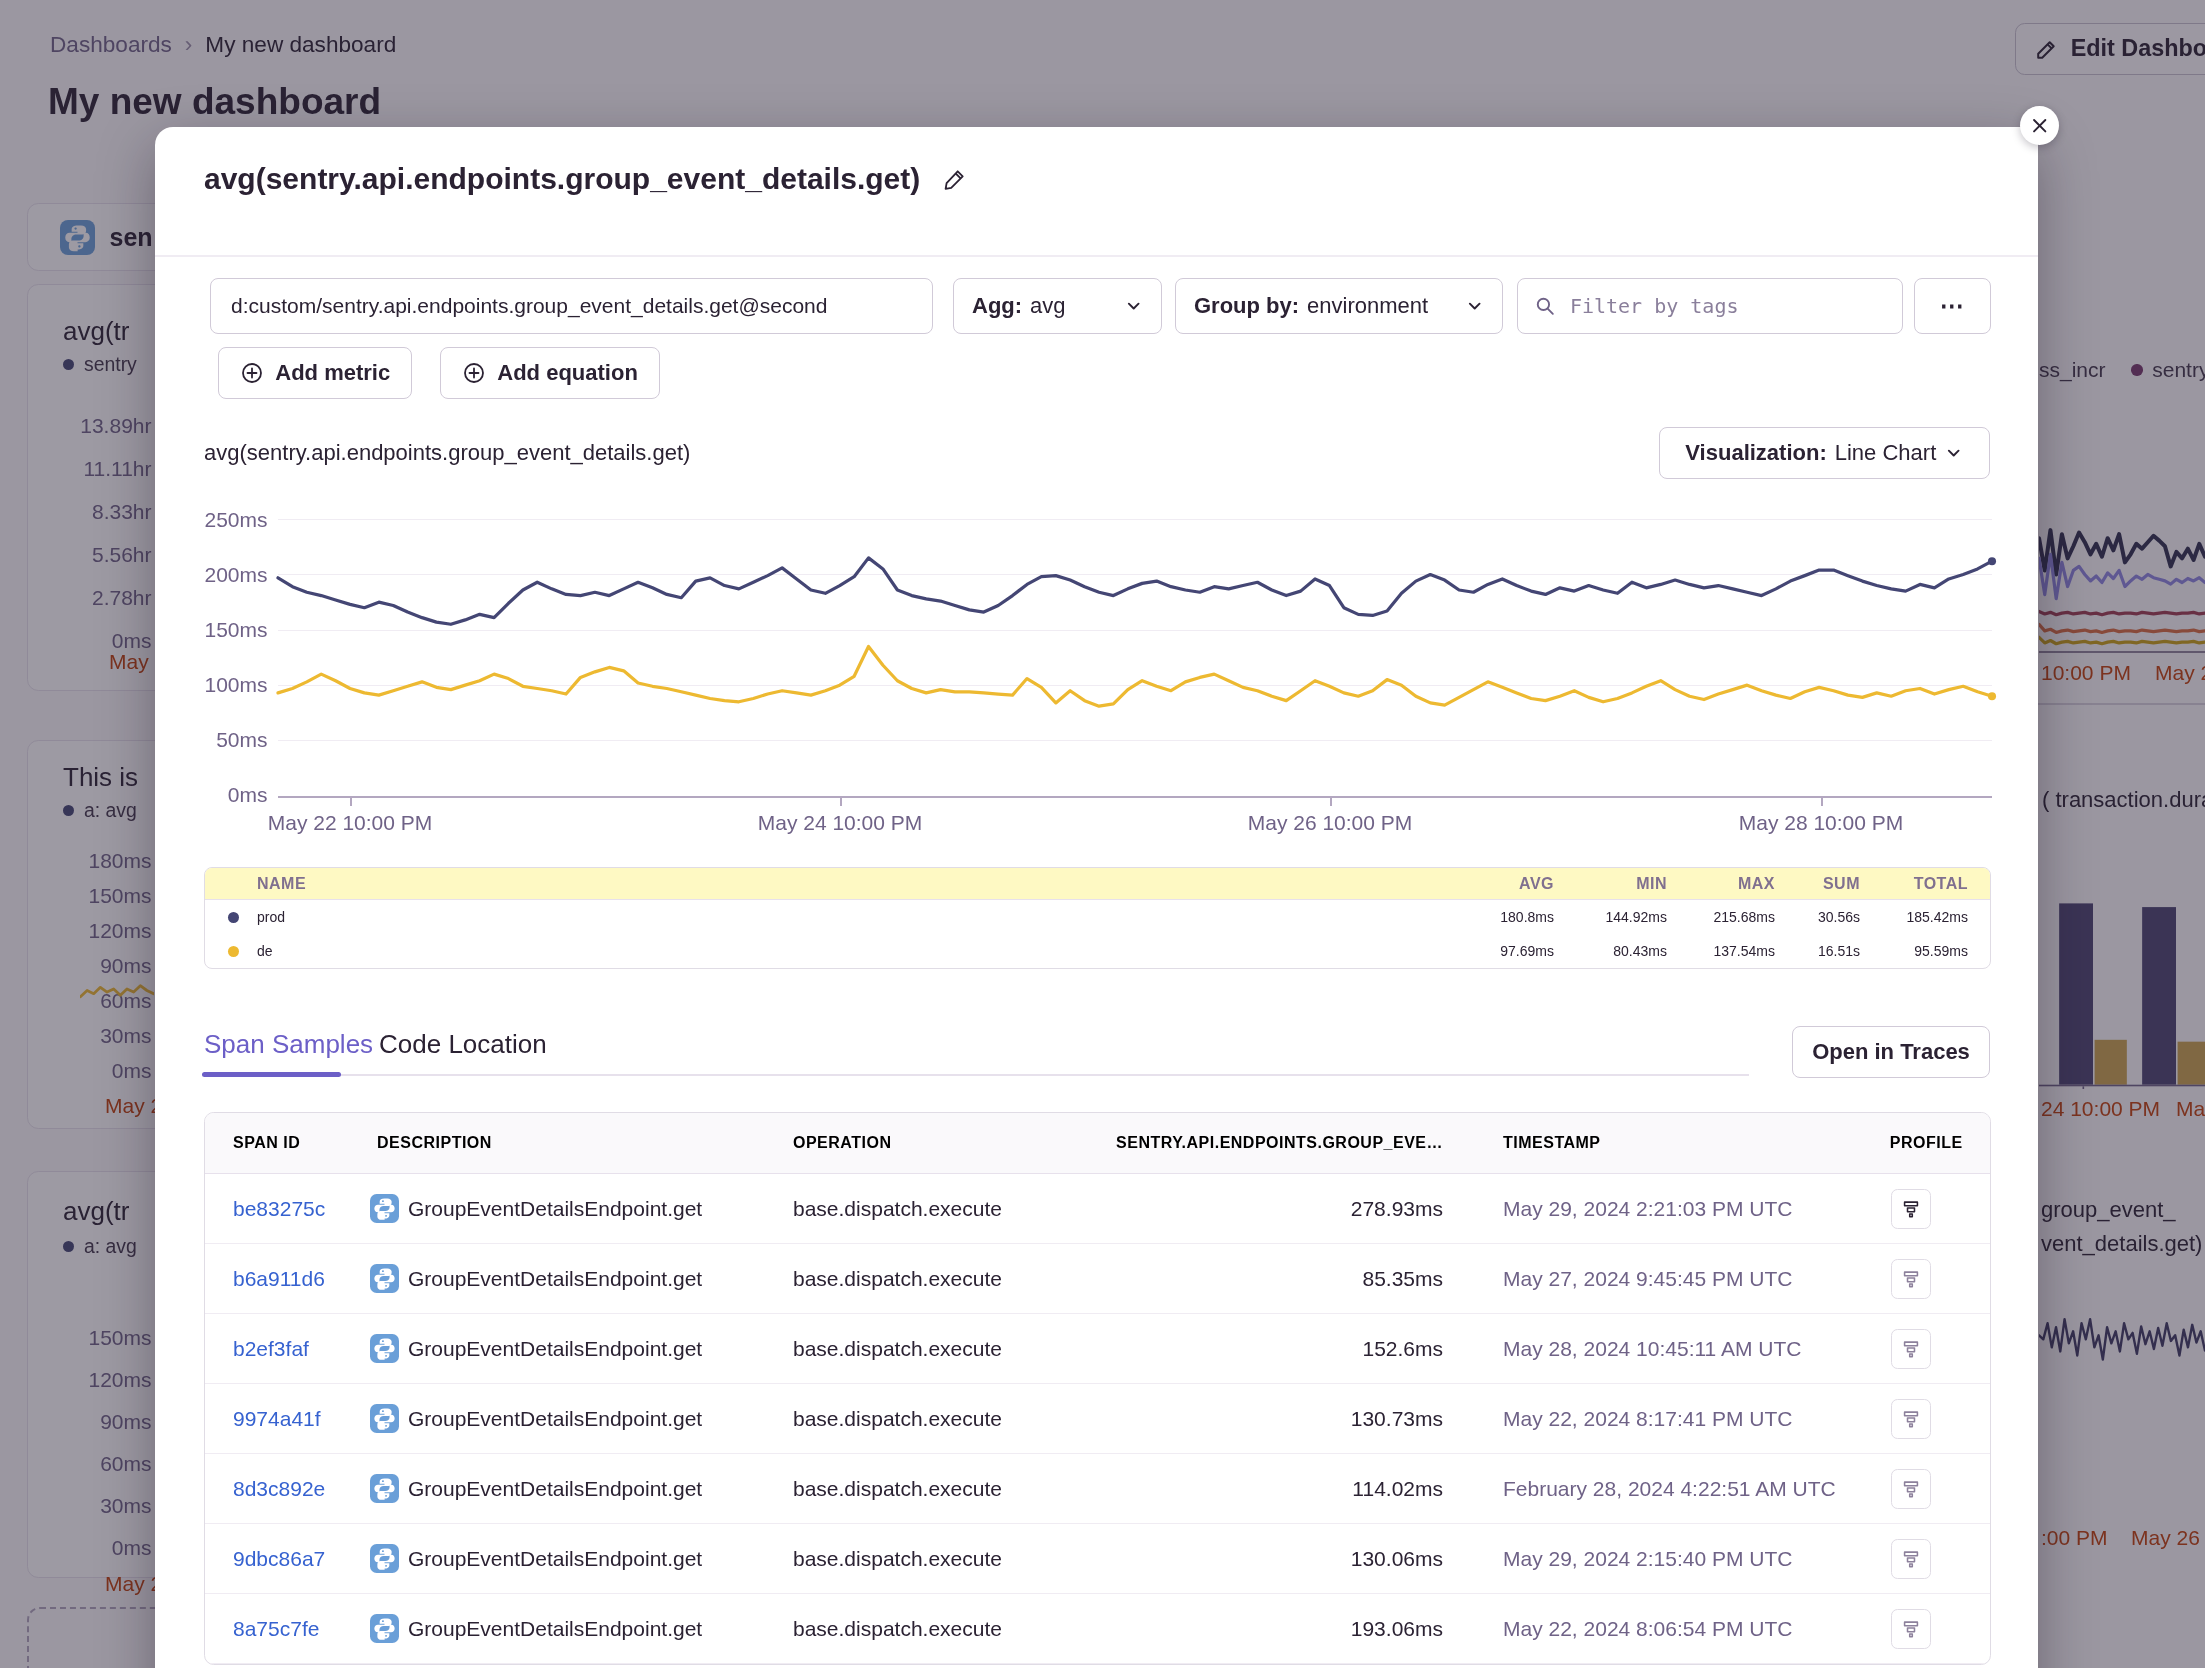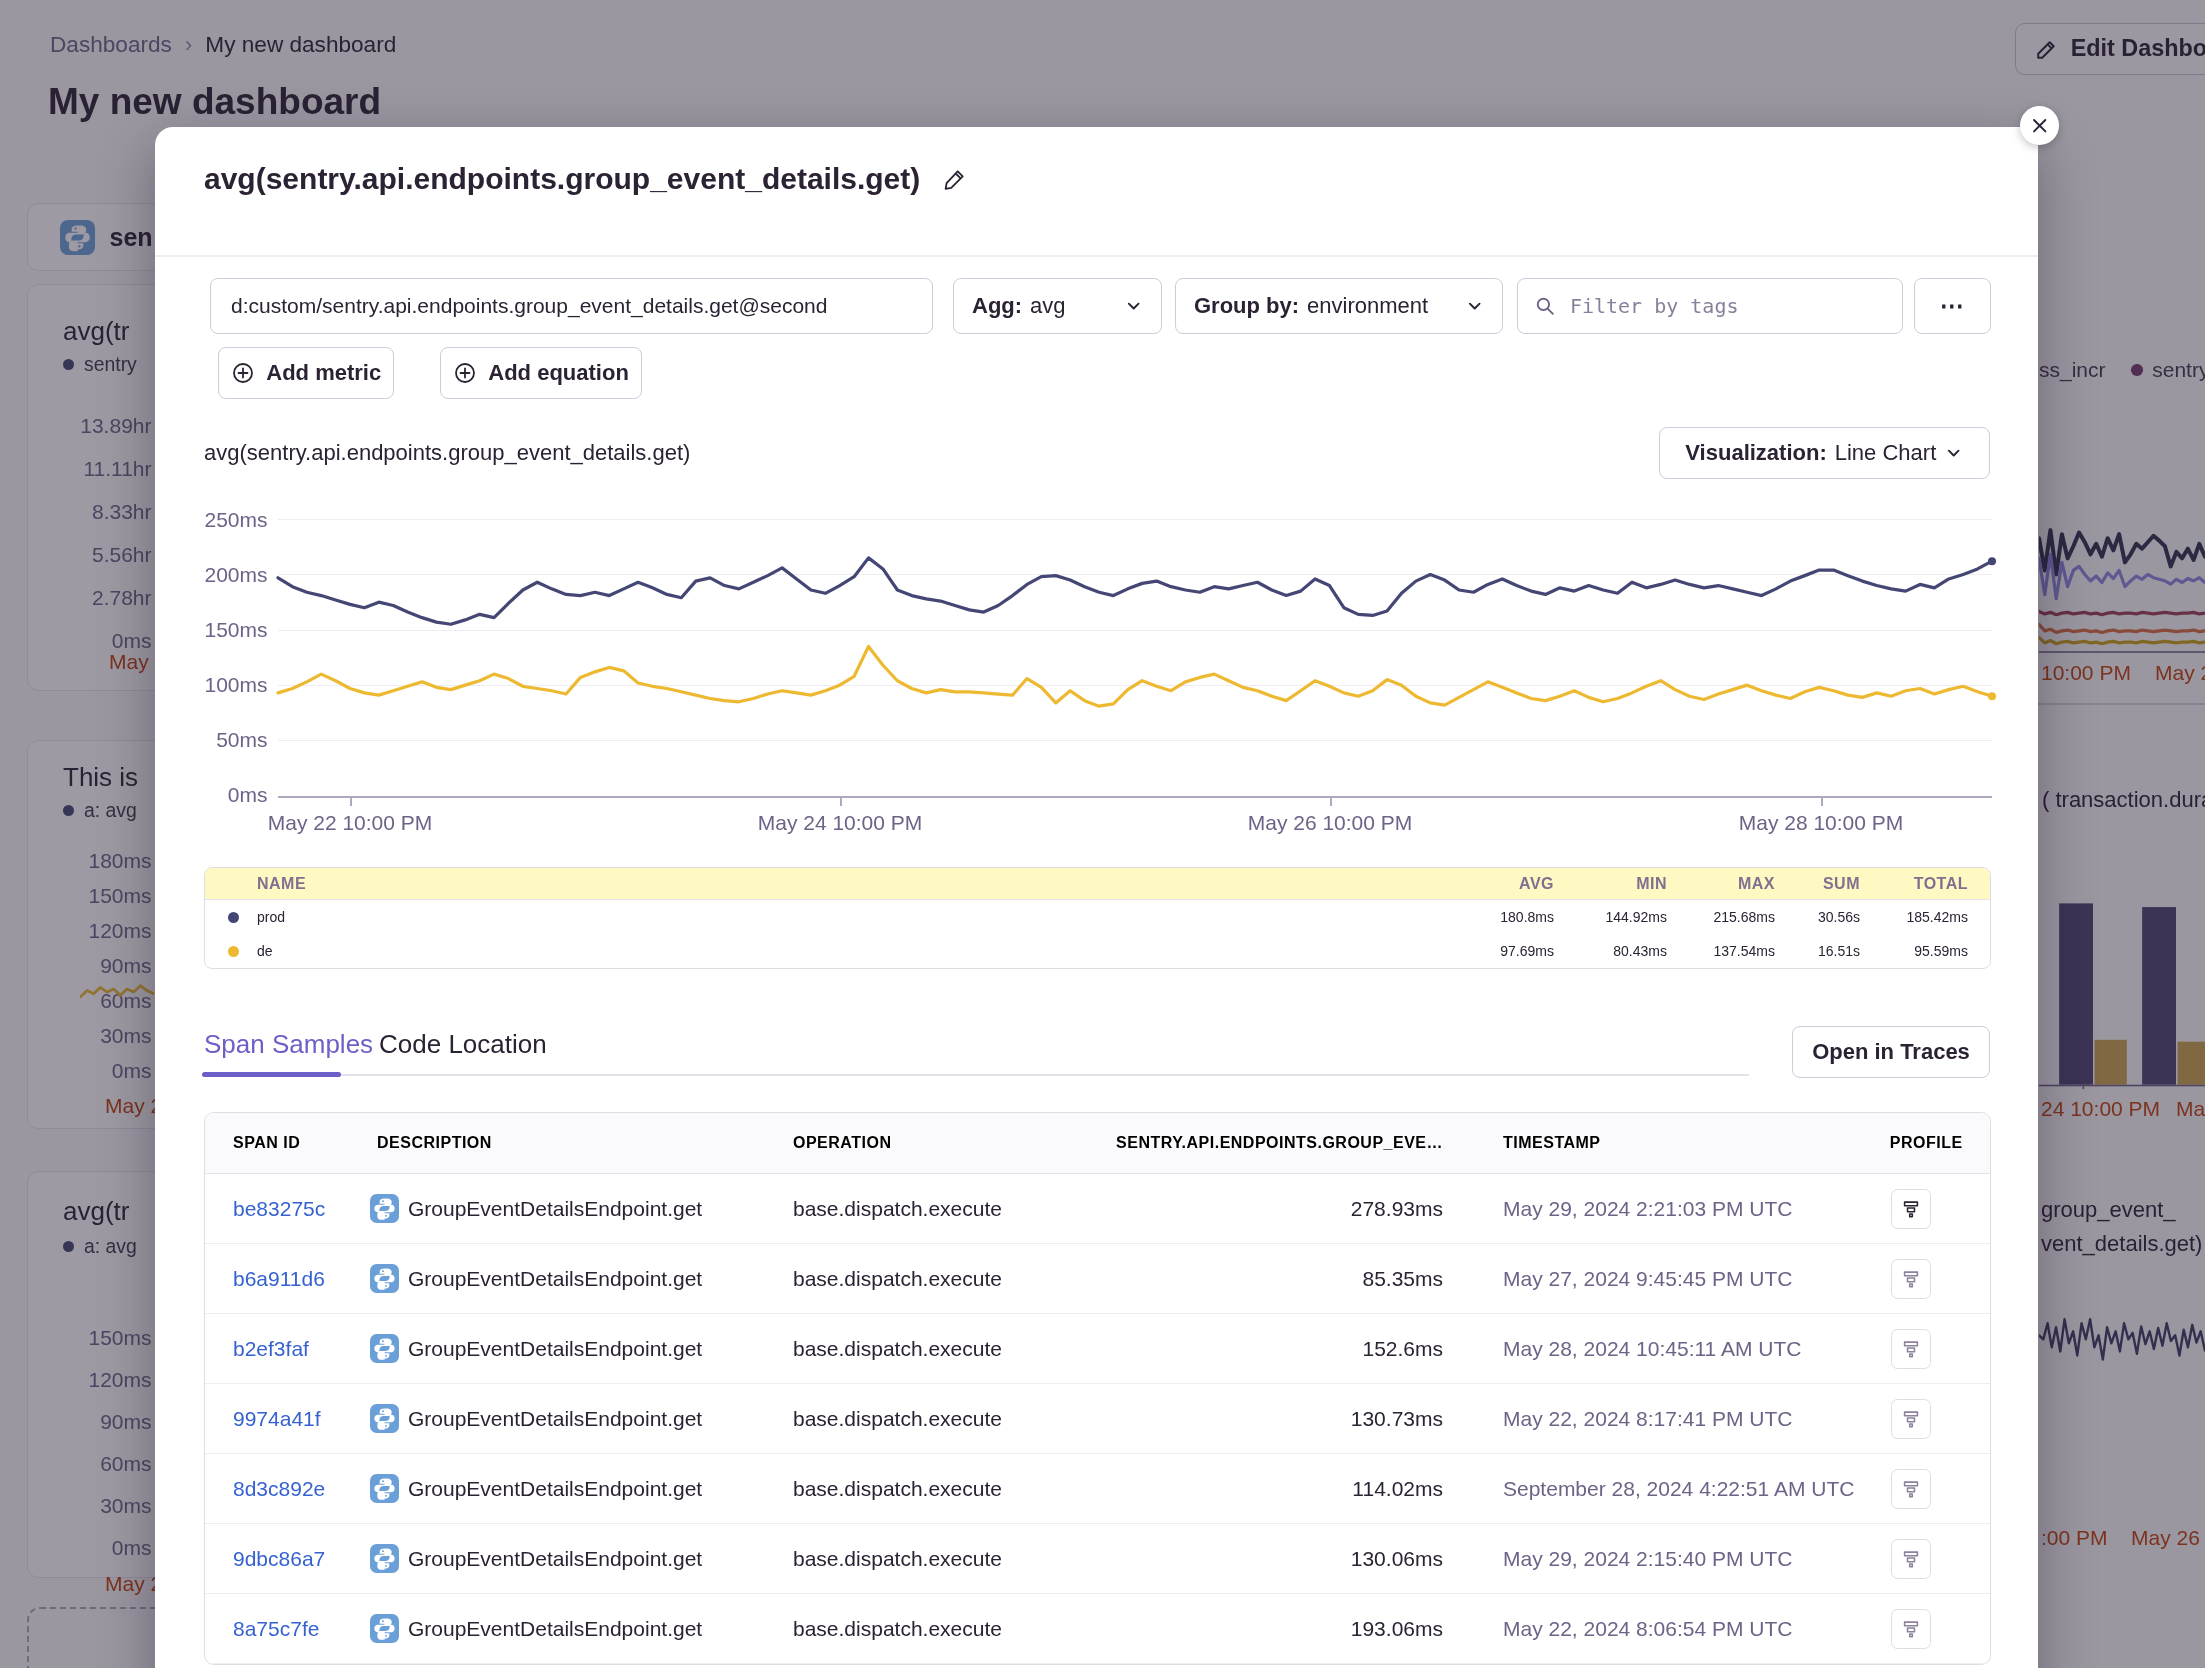--- a/index.html
+++ b/index.html
@@ -42,21 +42,21 @@
   #metric-input input{border:none;outline:none;width:100%;font-size:21px;color:#2b2233;font-family:"Liberation Sans",sans-serif;background:transparent}
   #agg-select{left:798px;top:151px;width:209px;padding:0 18px;gap:8px;cursor:pointer}
   #groupby-select{left:1020px;top:151px;width:328px;padding:7px 18px;gap:8px;cursor:pointer}
   #filter-input{left:1362px;top:151px;width:386px;padding:0 16px;gap:11.3px}
   #filter-input input{border:none;outline:none;width:100%;font-size:20px;
     font-family:"DejaVu Sans Mono",monospace;color:#2b2233;background:transparent}
   #filter-input input::placeholder{color:#8a7f9b}
   #more-btn{left:1759px;top:151px;width:77px;justify-content:center;font-weight:bold;font-size:24px;cursor:pointer;letter-spacing:1.6px}
   .ctl .lbl{font-weight:bold}
   .add-btn{position:absolute;top:220px;height:52px;border:1.6px solid #d1cad8;border-radius:8px;background:#fff;
-    display:flex;align-items:center;gap:11.3px;padding:0 12px;font-size:22px;font-weight:bold;color:#2b2233;box-sizing:border-box;cursor:pointer}
+    display:flex;align-items:center;gap:11.3px;padding:0 21px;font-size:22px;font-weight:bold;color:#2b2233;box-sizing:border-box;cursor:pointer}
   #add-metric{left:63px}
   #add-equation{left:285px}
   #chart-subtitle{position:absolute;left:49px;top:313px;font-size:22px;color:#2b2233;white-space:nowrap}
   #viz-select{left:1504px;top:300px;width:331px;height:52px;padding:0 18px;gap:8px;justify-content:center;cursor:pointer}
   
   #ytick-col{position:absolute;left:14.5px;top:365px;width:98px}
   #ytick-col div{height:55px;display:flex;align-items:center;justify-content:flex-end;color:#6f6287;font-size:21px}
   #plot{position:absolute;left:123px;top:392px;width:1714px;height:277px}
   .gridline{position:absolute;left:0;width:100%;height:1.2px;background:#f0ecf3}
   .gridline.axis{background:#b3a7c0;height:1.6px}
@@ -476,21 +476,21 @@
     <span class="f-icon">
       <svg width="29" height="29" viewBox="0 0 24 24">
               <rect width="24" height="24" rx="5.5" fill="#6a9fd8"></rect>
               <path fill="#fff" d="M11.9 3.7c-2.3 0-3.9 1-3.9 2.6v1.8h4v.7H6.6c-1.7 0-3 1.3-3 3.2 0 1.9 1.1 3.2 2.8 3.2h1.4v-2.1c0-1.8 1.5-3.2 3.5-3.2h4c1.5 0 2.6-1.1 2.6-2.6V6.3c0-1.5-1.5-2.6-3.4-2.6h-2.6zm-1.2 1.4c.4 0 .8.3.8.8s-.3.8-.8.8-.8-.3-.8-.8.3-.8.8-.8z"></path>
               <path fill="#fff" d="M12.1 20.3c2.3 0 3.9-1 3.9-2.6v-1.8h-4v-.7h5.4c1.7 0 3-1.3 3-3.2 0-1.9-1.1-3.2-2.8-3.2h-1.4v2.1c0 1.8-1.5 3.2-3.5 3.2h-4c-1.5 0-2.6 1.1-2.6 2.6v2.1c0 1.5 1.5 2.6 3.4 2.6h2.6zm1.2-1.4c-.4 0-.8-.3-.8-.8s.3-.8.8-.8.8.3.8.8-.3.8-.8.8z"></path>
             </svg>
     </span>
     <span class="f-desc">GroupEventDetailsEndpoint.get</span>
     <span class="f-op">base.dispatch.execute</span>
     <span class="f-val">114.02ms</span>
-    <span class="f-time">September 28, 2024 4:22:51 AM UTC</span>
+    <span class="f-time">February 28, 2024 4:22:51 AM UTC</span>
     <button class="f-profile">
       <svg width="22" height="22" viewBox="0 0 24 24" fill="none" stroke="currentColor" stroke-width="1.7" stroke-linejoin="round">
               <path d="M5 4.5h14v4H5z"></path>
               <path d="M8.2 11h7.6v4H8.2z"></path>
               <path d="M10.6 17.5h2.8v3h-2.8z"></path>
             </svg>
     </button>
   </div>
 
   <div class="s-row">

